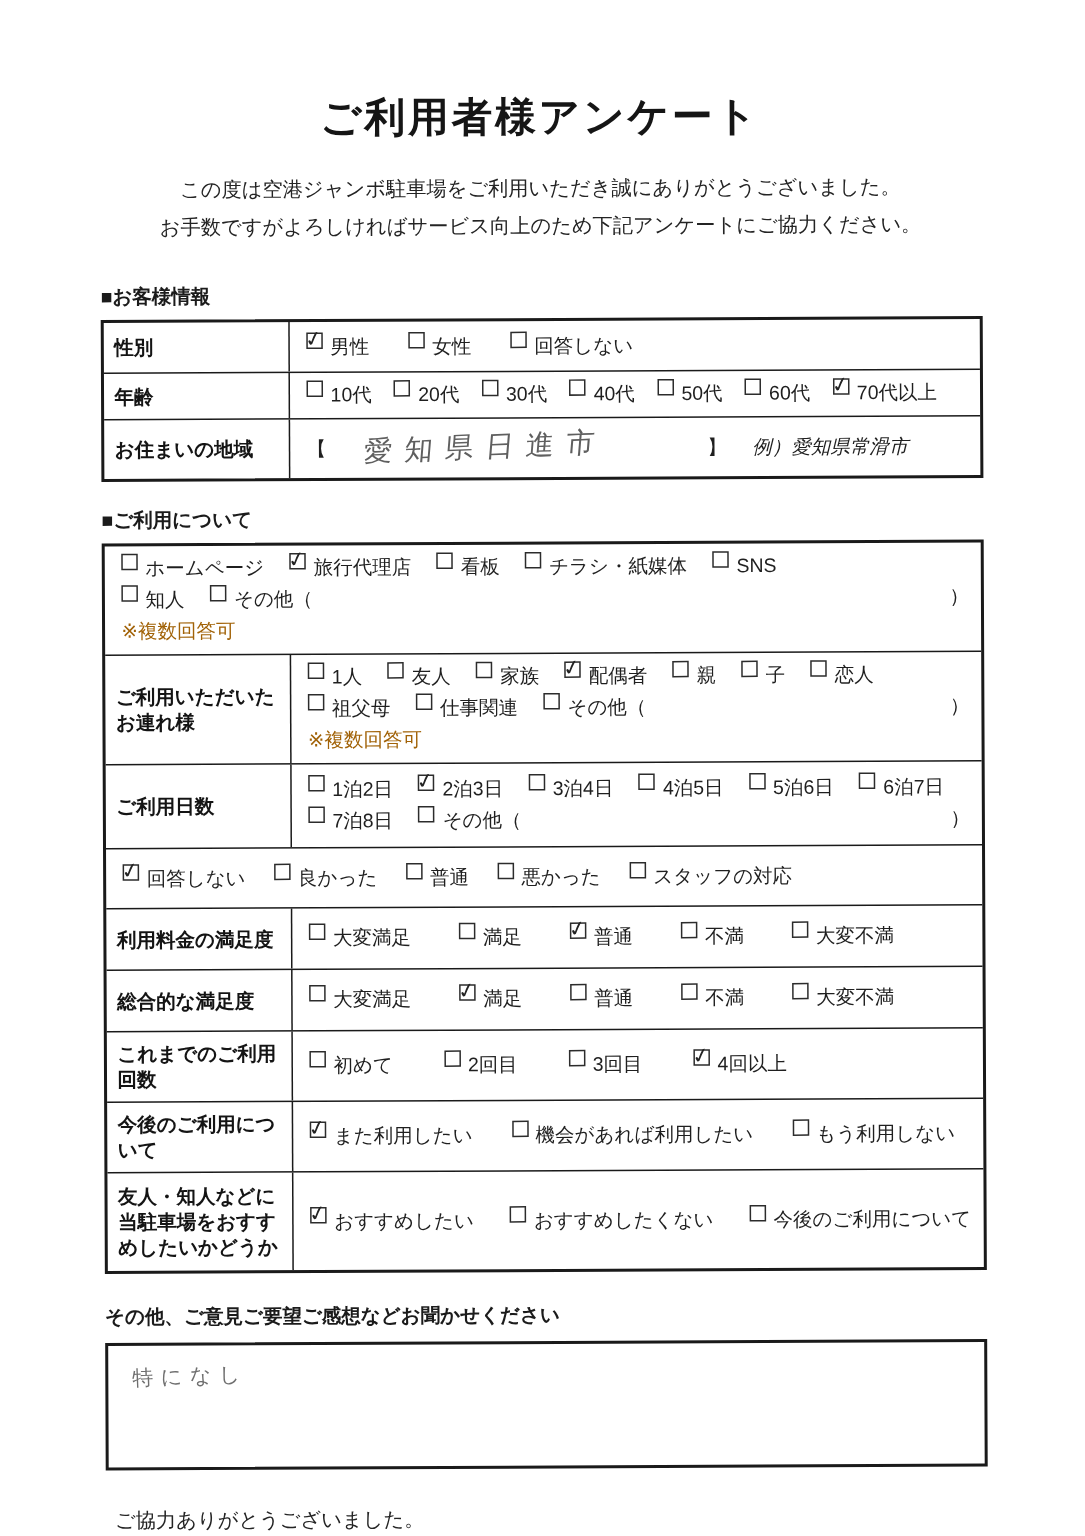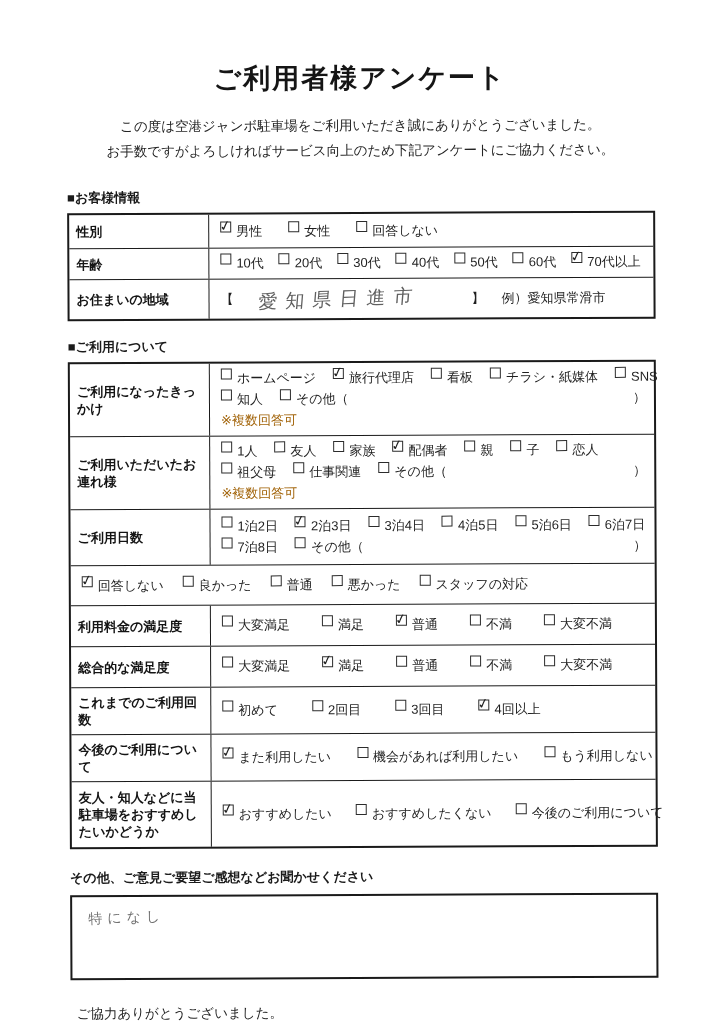--- a/index.html
+++ b/index.html
@@ -49,21 +49,21 @@
     width:588px;
     border:2px solid var(--border);
     background:var(--paper);
   }
   .t-row{
     display:flex;
     align-items:stretch;
   }
   .t-row + .t-row{border-top:1.6px solid var(--border);}
   .t-label{
-    width:140px;
+    width:124px;
     flex:none;
     padding:6px 3px 6px 7px;
     border-right:1.6px solid var(--border);
     font-size:13px;
     font-weight:700;
     line-height:17px;
     word-break:break-all;
     display:flex;
     flex-direction:column;
     justify-content:center;
@@ -99,21 +99,21 @@
   .cb.checked::after{
     content:"✓";
     position:absolute;
     left:-2px;top:-7px;
     font-size:14px;
     color:#222;
     transform:rotate(-12deg);
   }
   .olbl{color:#1f1f1f;}
   .txt{color:#1f1f1f;flex:none;}
-  .txt.example{margin-right:40px;}
+  .txt.example{margin-right:40px;font-style:italic;}
   .note{color:#a16207;flex:none;}
   .spacer{flex:1;min-width:10px;}
   .hand{
     color:var(--hand);
     opacity:.88;
   }
   .hand-region{
     font-size:19px;
     letter-spacing:8px;
     transform:rotate(-2deg) skewX(-7deg);
@@ -244,21 +244,20 @@
             <span class="txt">】</span>
             <span class="txt example">例）愛知県常滑市</span>
           </div>
         </div>
       </div>
     </div>
 
   <div class="sec-head usage">■ご利用について</div>
   <div class="table" id="usage-table">
       <div class="t-row">
-        <div class="t-label">ご利用になったきっかけ</div>
         <div class="t-opts">
           <div class="opt-line">
             <span class="opt">
               <span class="cb"></span>
               <span class="olbl">ホームページ</span>
             </span>
             <span class="opt">
               <span class="cb checked"></span>
               <span class="olbl">旅行代理店</span>
             </span>

